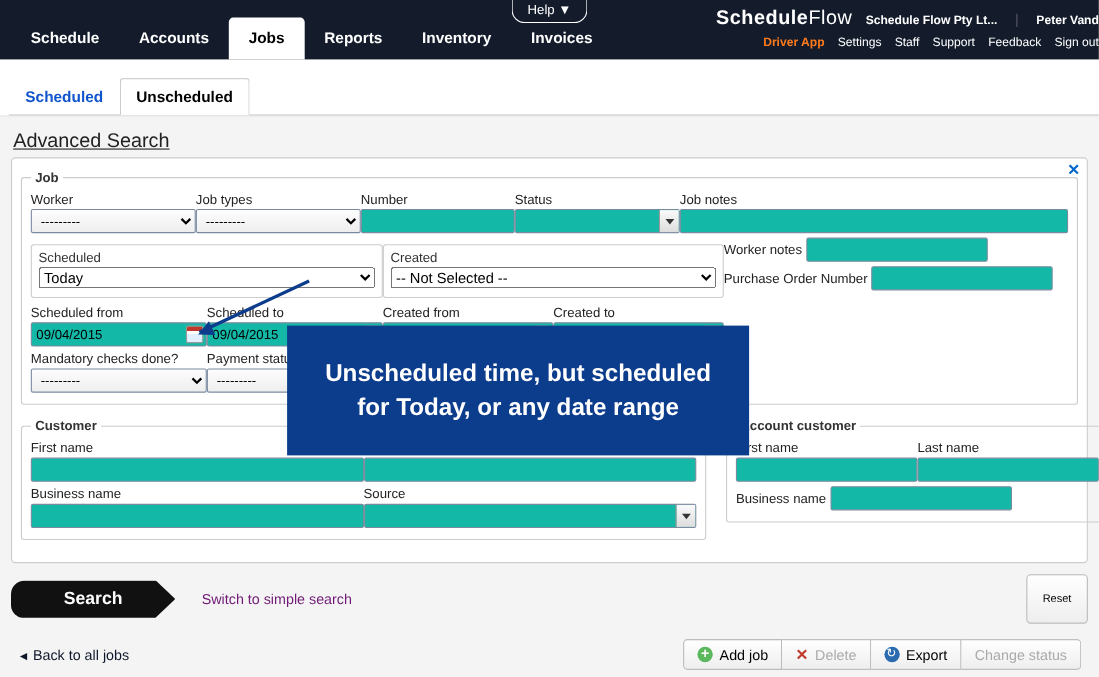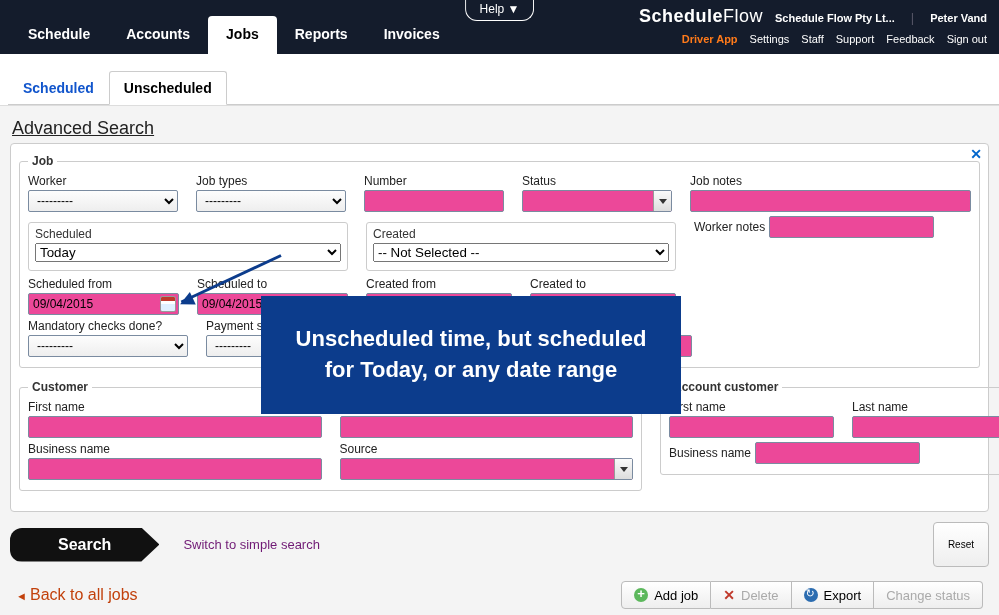--- a/index.html
+++ b/index.html
@@ -1,21 +1,21 @@
 <!DOCTYPE html>
 <html><head>
 <meta charset="utf-8">
 <style>
   * { box-sizing: border-box; margin: 0; padding: 0; }
   body { font-family: Arial, Helvetica, sans-serif; font-size: 13px; background: #f1f1f1; color: #222; width: 999px; }
   
   
   .top-bar { background: #141c2c; color: #fff; height: 54px; position: relative; }
   .help-pill { position: absolute; top: 0; left: 50%; transform: translateX(-50%); border: 1px solid #fff; border-top: none; border-radius: 0 0 12px 12px; padding: 2px 14px 4px; font-size: 12px; cursor: pointer; }
-  .brand { position: absolute; right: 0; top: 6px; display: flex; flex-direction: column; align-items: flex-end; padding-right: 12px; }
+  .brand { position: absolute; right: 0; top: 6px; display: flex; flex-direction: column; align-items: flex-end; }
   .brand-row1 { display: flex; align-items: baseline; gap: 12px; }
   .brand-logo { font-size: 18px; font-weight: 400; letter-spacing: 0.5px; }
   .brand-logo b { font-weight: 700; }
   .brand-company { font-size: 11px; font-weight: bold; }
   .brand-sep { color: #556; margin: 0 4px; }
   .brand-user { font-size: 11px; font-weight: bold; }
   .brand-row2 { display: flex; gap: 12px; font-size: 11px; margin-top: 6px; }
   .brand-row2 span { cursor: pointer; }
   .driver-app { color: #ff7a1a; font-weight: bold; }
   
@@ -33,24 +33,24 @@
   
   .content { background: #f4f4f4; padding: 12px 10px 20px; }
   h2.adv-search { font-size: 18px; font-weight: normal; margin: 0 0 4px 2px; text-decoration: underline; }
   
   .search-panel { background: #fff; border: 1px solid #ccc; border-radius: 4px; padding: 6px 8px 12px; position: relative; }
   .close-x { position: absolute; right: 6px; top: 2px; color: #06c; font-weight: bold; cursor: pointer; font-size: 14px; }
   
   fieldset { border: 1px solid #ccc; border-radius: 3px; margin: 4px 0 8px; padding: 6px 8px 10px; }
   legend { font-size: 12px; font-weight: bold; padding: 0 4px; color: #333; }
   
-  .row { display: flex; gap: 18px; }
+  .row { display: flex; }
   .row > .field { display: flex; flex-direction: column; gap: 2px; }
   .field label { font-size: 12px; color: #222; }
-  .field input[type=text], .field select { height: 22px; border: 1px solid #7a8ba0; border-radius: 2px; padding: 0 4px; font-size: 12px; background: #ec4899; }
+  .field input[type=text], .field select { height: 22px; border: 1px solid #7a8ba0; border-radius: 2px; padding: 0 4px; font-size: 12px; background: #14b8a6; }
   .field select { background: linear-gradient(#fdfdfd,#eee); }
   
   .w-150 { width: 150px; }
   .w-160 { width: 160px; }
   .w-140 { width: 140px; }
   
   .nested-group { border: 1px solid #ccc; border-radius: 3px; padding: 4px 6px 8px; margin: 6px 0; }
   .nested-group .legend-like { font-size: 12px; color: #333; margin-bottom: 2px; }
   
   .date-input { position: relative; }
@@ -68,21 +68,21 @@
   .switch-link { color: #701a75; cursor: pointer; font-size: 13px; }
   .reset-btn { margin-left: auto; background: linear-gradient(#fff,#eee); border: 1px solid #bbb; border-radius: 4px; padding: 16px 14px; cursor: pointer; font-size: 10px; }
   
   
   .callout { position: absolute; background: #0c3c8c; color: #fff; font-size: 22px; font-weight: bold; text-align: center; padding: 28px 24px; width: 420px; left: 250px; top: 152px; line-height: 1.4; z-index: 50; }
   .callout-arrow { position: absolute; left: 160px; top: 110px; width: 110px; height: 0; border-top: 3px solid #0c3c8c; transform: rotate(-25deg); transform-origin: right center; z-index:51;}
   .callout-arrow::before { content:''; position:absolute; left:-2px; top:-7px; border-right:14px solid #0c3c8c; border-top:7px solid transparent; border-bottom:7px solid transparent;}
   
   
   .list-bar { display:flex; align-items:center; padding: 14px 6px 8px; }
-  .back-link { color: #c2410c; cursor:pointer; font-size: 16px; text-align: right; }
+  .back-link { color: #0f172a; cursor:pointer; font-size: 13px; text-align: right; }
   .back-link::before { content:'◄ '; font-size:11px; }
   .list-actions { margin-left:auto; display:flex; gap:0; }
   .act-btn { background: linear-gradient(#fff,#eee); border:1px solid #bbb; padding:5px 12px; font-size:13px; cursor:pointer; display:flex; align-items:center; gap:6px; }
   .act-btn:first-child { border-radius:4px 0 0 4px; }
   .act-btn:last-child { border-radius:0 4px 4px 0; }
   .act-btn + .act-btn { border-left:none; }
   .act-btn.disabled { color:#aaa; cursor:default; }
   .ico { width:14px; height:14px; display:inline-block; border-radius:50%; position:relative;}
   .ico-plus { background:#5cb85c; }
   .ico-plus::after{content:'+'; color:#fff; font-weight:bold; position:absolute; left:3px; top:-2px; font-size:13px;}
@@ -97,20 +97,21 @@
 <body>
 
 <div class="top-bar">
   <div class="help-pill">Help ▼</div>
 
   <div class="main-nav">
     <a>Schedule</a>
     <a>Accounts</a>
     <a class="active">Jobs</a>
     <a>Reports</a>
+    <a>Inventory</a>
     <a>Invoices</a>
   </div>
 
   <div class="brand">
     <div class="brand-row1">
       <span class="brand-logo"><b>Schedule</b><span>Flow</span></span>
       <span class="brand-company">Schedule Flow Pty Lt...</span>
       <span class="brand-sep">|</span>
       <span class="brand-user">Peter Vand</span>
     </div>
@@ -196,20 +197,24 @@
             <div class="field" style="flex:1">
               <label>Created to</label>
               <div class="date-input"><input type="text" style="width: 100%;" value=""><span class="cal-icon"></span></div>
             </div>
           </div>
         </div>
 
         <div style="flex:1; display:flex; flex-direction:column; gap:4px;">
           <div class="field">
             <label>Worker notes</label>
+            <input type="text" value="" style="">
+          </div>
+          <div class="field">
+            <label>Purchase Order Number</label>
             <input type="text" value="" style="">
           </div>
         </div>
       </div>
 
       <div class="row" style="margin-top:4px;">
         <div class="field w-160">
           <label>Mandatory checks done?</label>
           <select><option>---------</option></select>
         </div>

